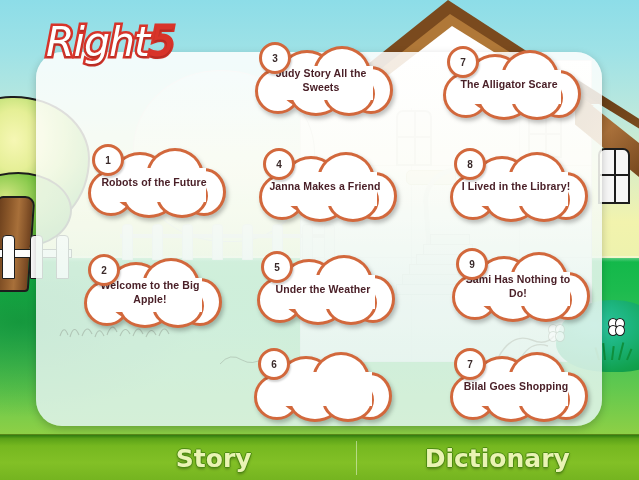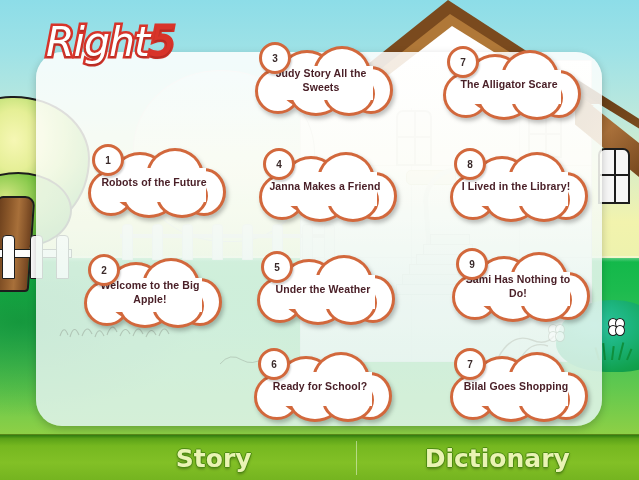--- a/index.html
+++ b/index.html
@@ -427,21 +427,20 @@
       <div class="lobe" style="left:0;top:22px;width:40px;height:40px;"></div>
       <div class="lobe" style="left:22px;top:4px;width:54px;height:52px;"></div>
       <div class="lobe" style="left:58px;top:0px;width:52px;height:50px;"></div>
       <div class="lobe" style="left:94px;top:20px;width:38px;height:42px;"></div>
       <div class="lobe" style="left:34px;top:26px;width:48px;height:38px;"></div>
       <div class="lobe" style="left:68px;top:26px;width:46px;height:38px;"></div>
       <div class="core" style="left:14px;top:20px;width:104px;height:34px;border:0;background:#fff;"></div>
     </div>
     <div class="badge-mask"></div>
     <div class="badge">6</div>
-    <div class="label">Ready for School?</div>
   </div>
 
   <div class="cloud" style="left:443px;top:50px;">
     <div class="bodies">
       <div class="lobe" style="left:0;top:22px;width:40px;height:40px;"></div>
       <div class="lobe" style="left:22px;top:4px;width:54px;height:52px;"></div>
       <div class="lobe" style="left:58px;top:0px;width:52px;height:50px;"></div>
       <div class="lobe" style="left:94px;top:20px;width:38px;height:42px;"></div>
       <div class="lobe" style="left:34px;top:26px;width:48px;height:38px;"></div>
       <div class="lobe" style="left:68px;top:26px;width:46px;height:38px;"></div>

